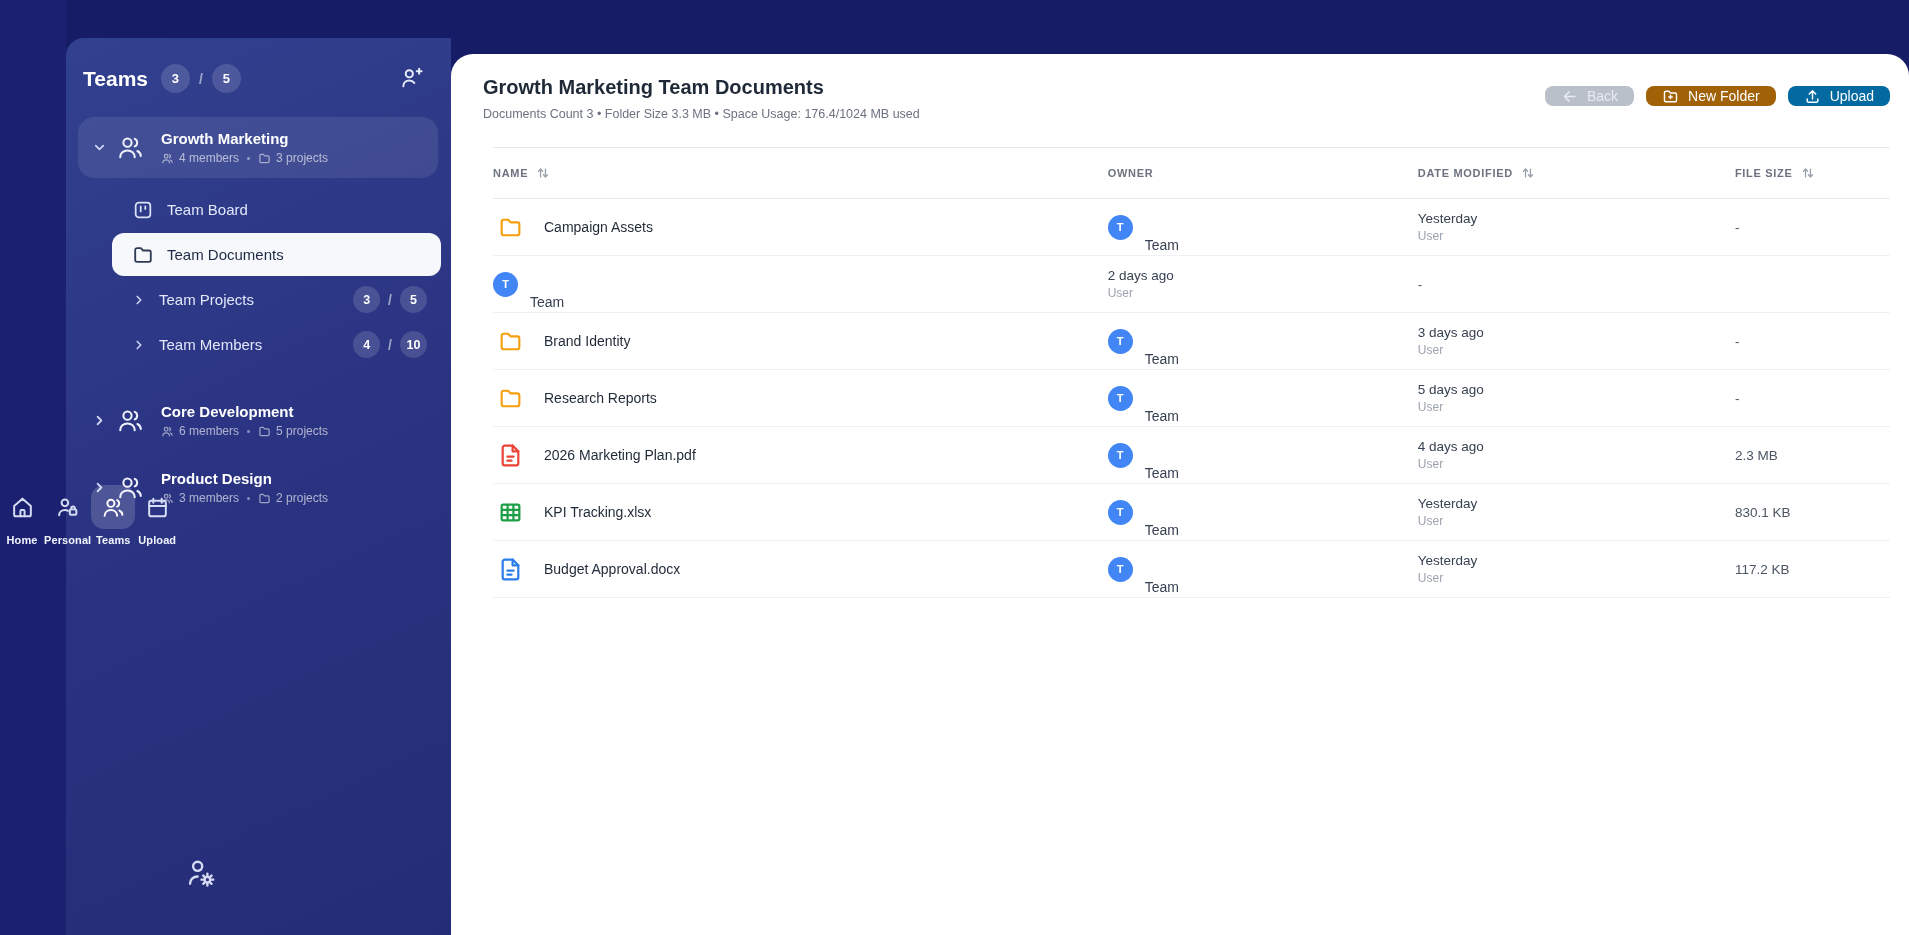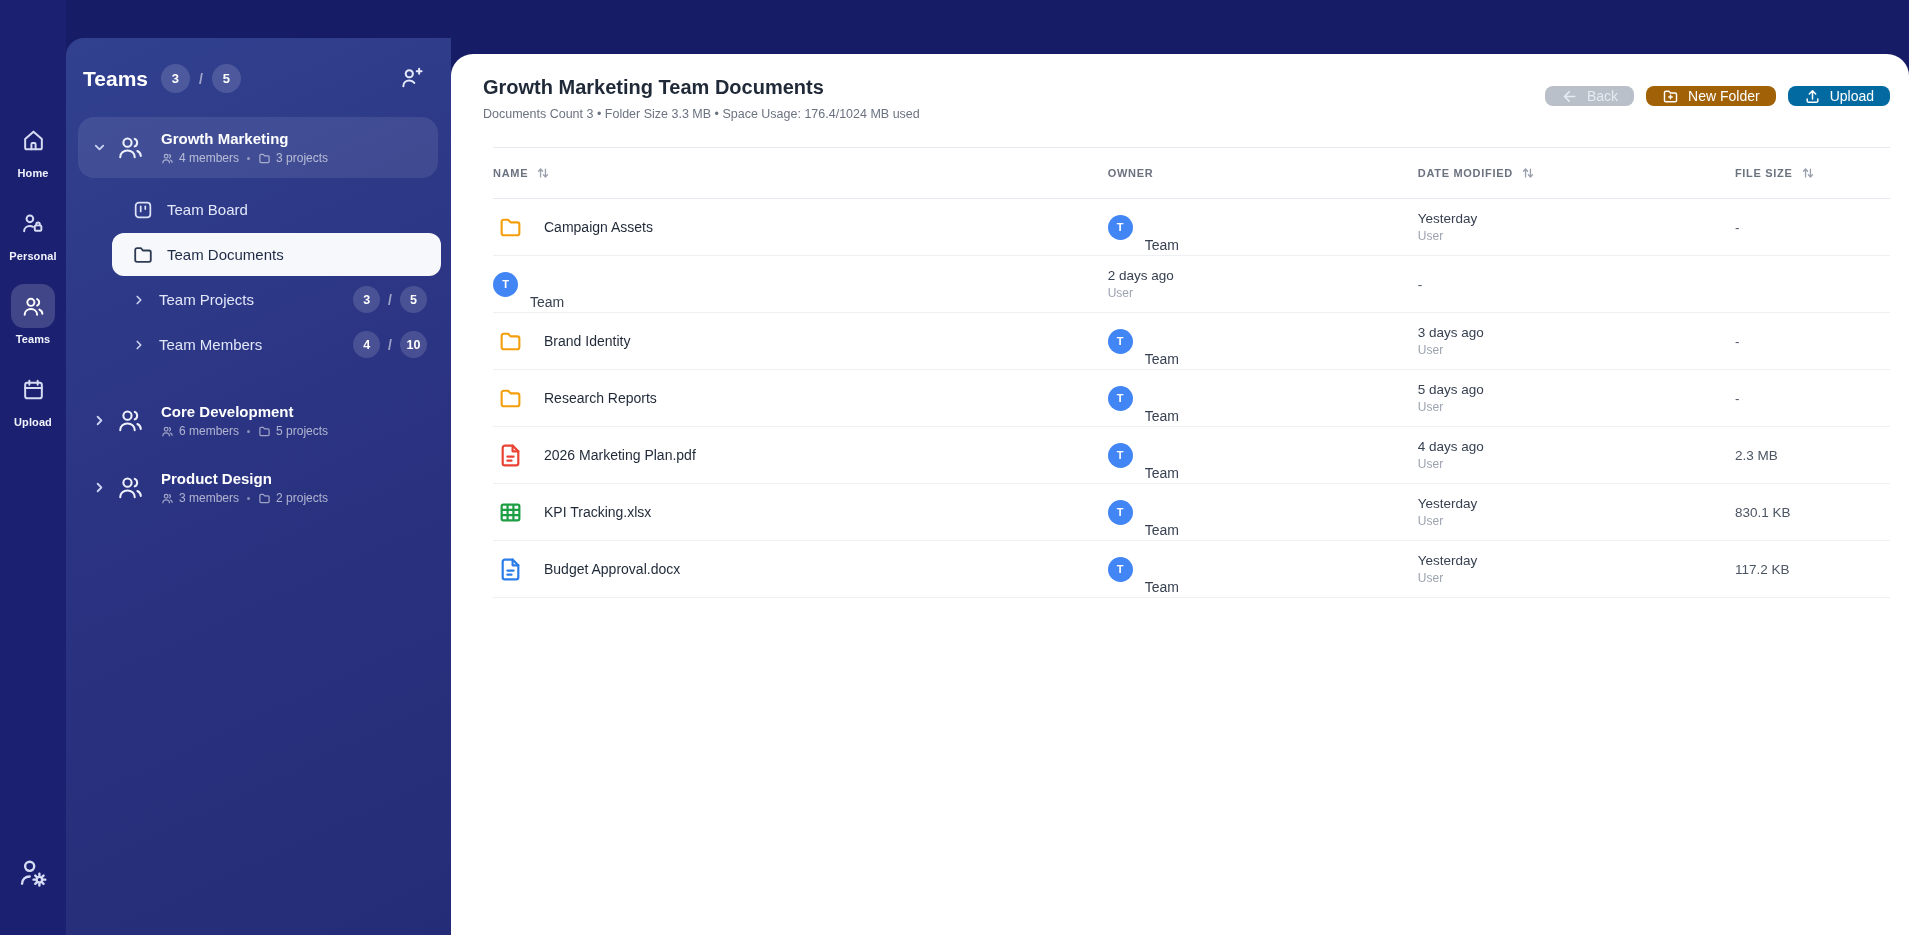--- a/index.html
+++ b/index.html
@@ -8,21 +8,21 @@
     width:1909px; height:935px; overflow:hidden;
     font-family:"Liberation Sans","DejaVu Sans",sans-serif;
     background:#181e6a;
   }
   .app { position:relative; width:1909px; height:935px; background:#161c66; overflow:hidden; }
 
   
   .rail {
     position:absolute; left:0; top:0; width:66px; height:100%;
     background:#1b2170; z-index:3;
-    display:flex; flex-direction:column; align-items:center;
+    display:flex; flex-direction:row; align-items:center;
     padding-top:118px;
   }
   .rail-item { display:flex; flex-direction:column; align-items:center; gap:5px; margin-bottom:22px; cursor:pointer; }
   .rail-icon {
     width:44px; height:44px; border-radius:13px;
     display:flex; align-items:center; justify-content:center;
     color:#d7dcf5;
   }
   .rail-icon svg { width:25px; height:25px; }
   .rail-item.active .rail-icon { background:rgba(255,255,255,0.17); color:#ffffff; }

